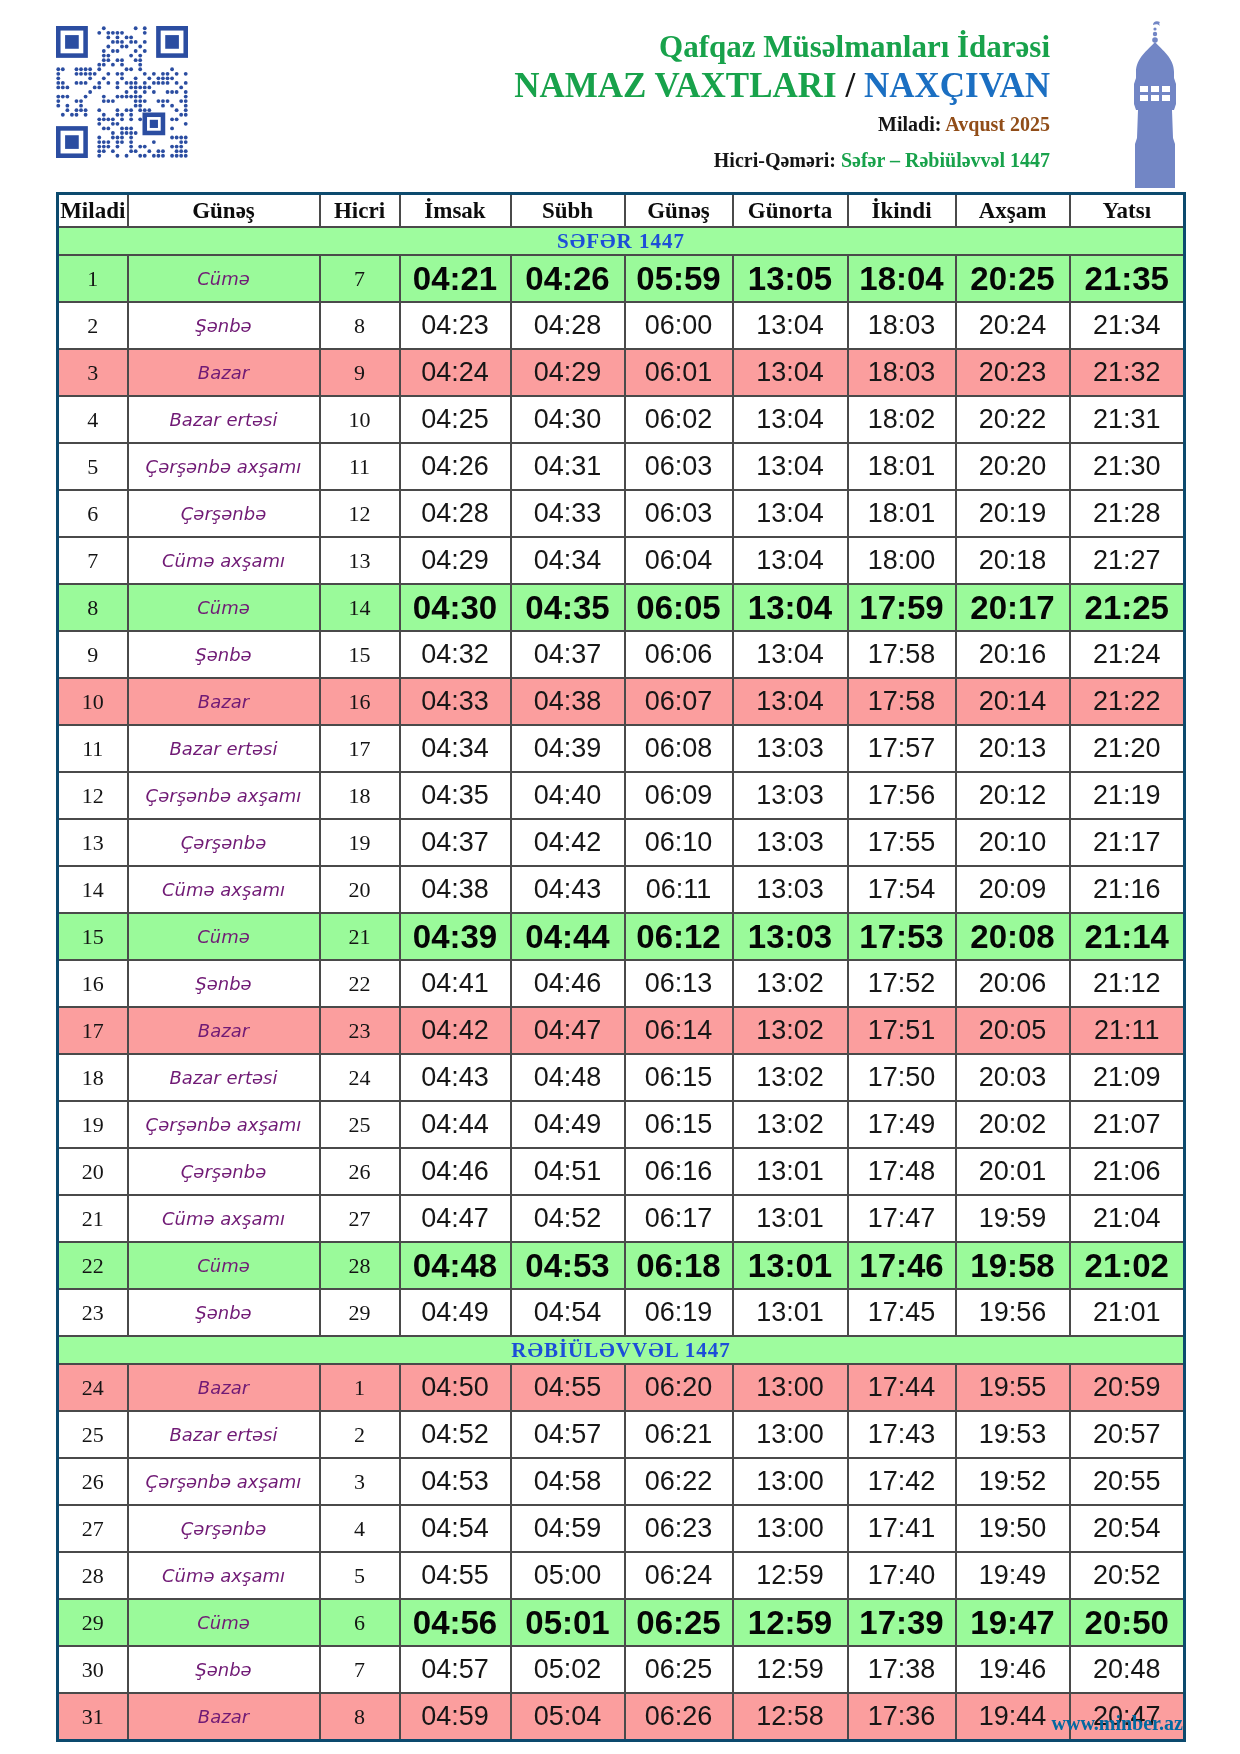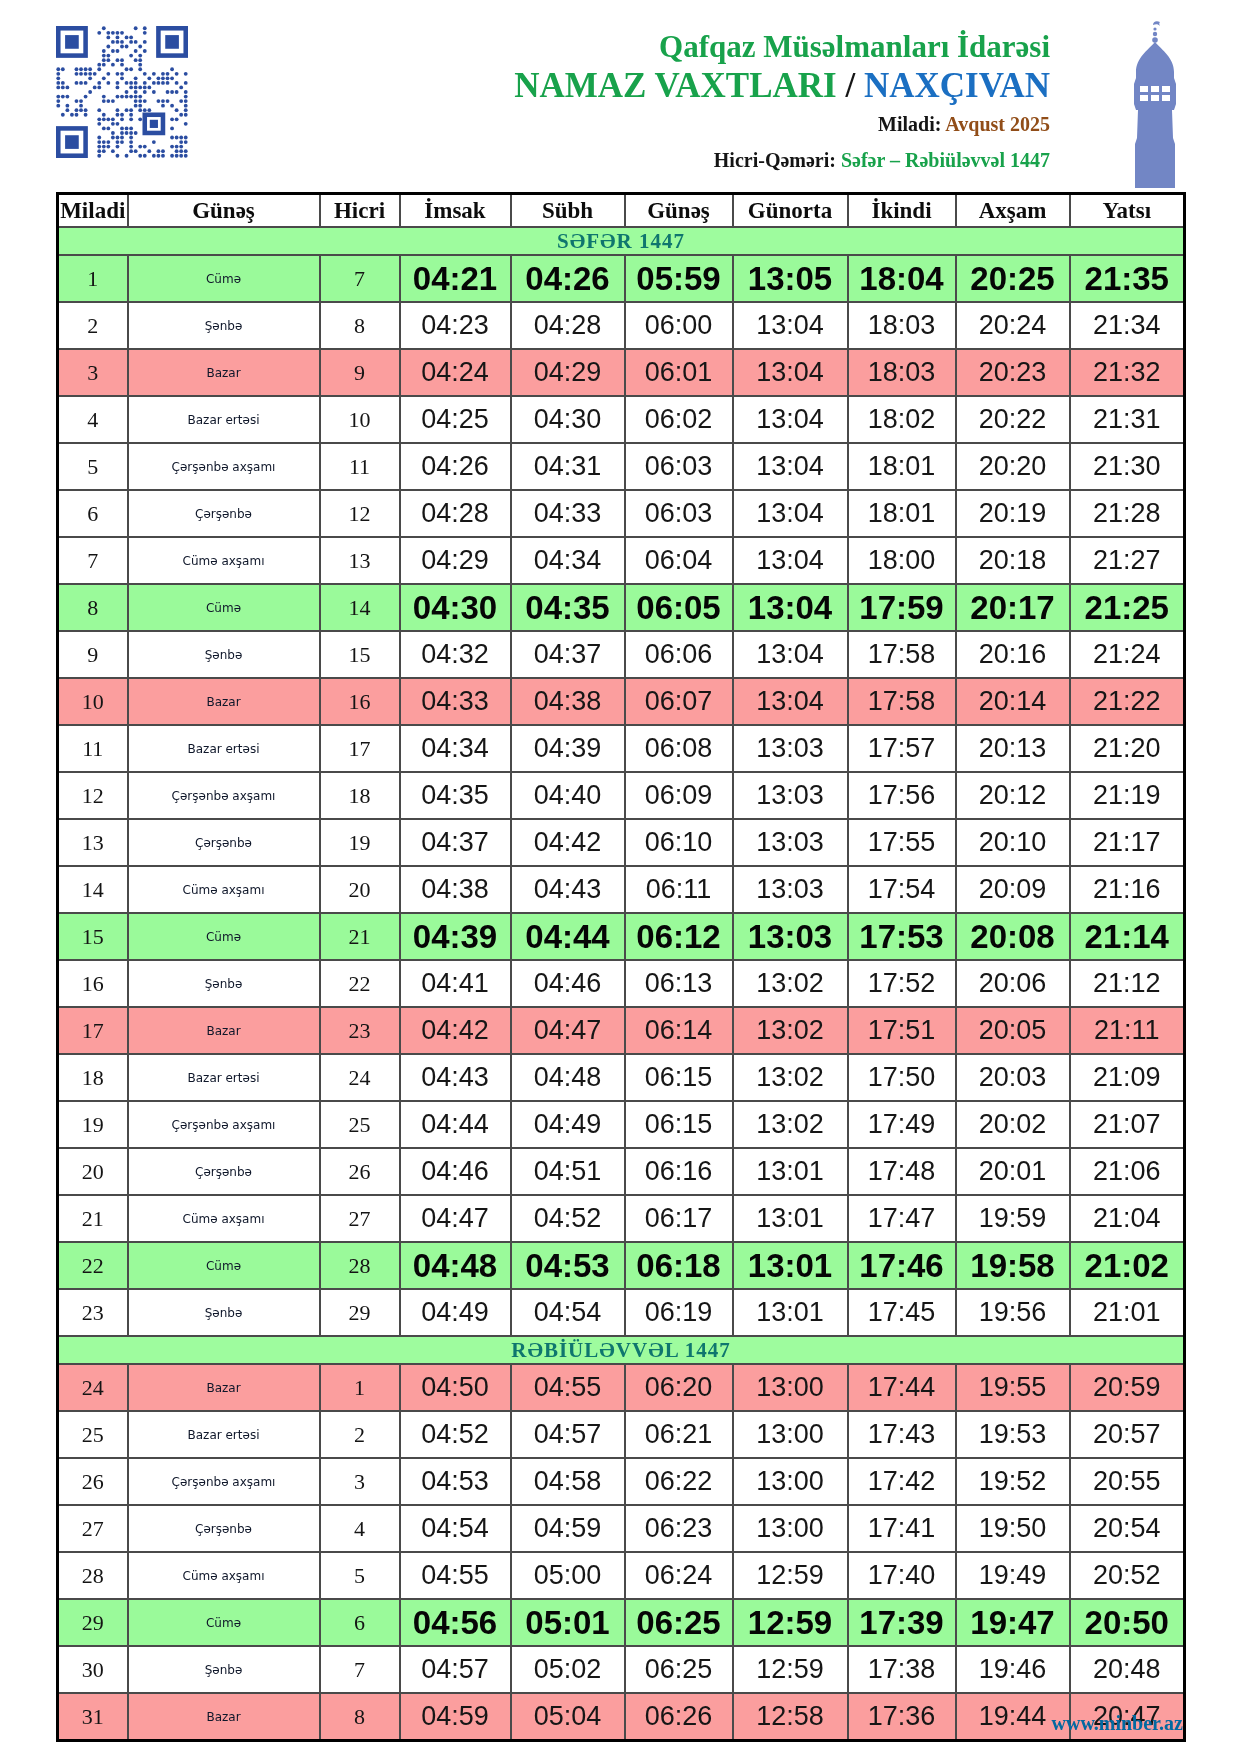--- a/index.html
+++ b/index.html
@@ -11,32 +11,32 @@
   .titles{position:absolute;left:190px;top:28px;width:860px;text-align:right;}
   .t-org{font-size:31px;font-weight:bold;line-height:38px;}
   .t-main{font-size:35px;font-weight:bold;line-height:40px;}
   .t-mil,.t-hij{font-size:20px;font-weight:bold;line-height:36px;}
   .c-green{color:#18a24b;}
   .c-blue{color:#1b6fc2;}
   .c-brown{color:#914d18;}
   .c-black{color:#151515;}
   
   table.prayer{position:absolute;left:56px;top:192px;width:1127px;border-collapse:collapse;
-       table-layout:fixed;border:3px solid #000000;}
+       table-layout:fixed;border:3px solid #0c4a6e;}
   table.prayer th{border:2px solid #4a4a4a;background:#fff;height:31px;
        font-family:"Liberation Serif",serif;font-weight:bold;font-size:23px;color:#0c0c0c;padding:0;}
   table.prayer td{border:2px solid #4a4a4a;text-align:center;vertical-align:middle;padding:0;}
   tr.section td{background:#9efc9e;height:26px;font-family:"Liberation Serif",serif;
-       font-weight:bold;font-size:21px;color:#0f766e;letter-spacing:1px;margin-top:17px;}
+       font-weight:bold;font-size:21px;color:#1d4ed8;letter-spacing:1px;margin-top:17px;}
   tr.day td{height:45px;}
   tr.bg-none{background:#ffffff;}
   tr.bg-green{background:#9afa9a;}
   tr.bg-pink{background:#fb9e9e;}
   td.miladi,td.hicri{font-family:"Liberation Serif",serif;font-size:22px;color:#141414;}
-  td.dayname{font-family:"DejaVu Sans",sans-serif;font-size:12px;color:#0f172a;}
+  td.dayname{font-family:"DejaVu Sans",sans-serif;font-size:18px;color:#701a75;font-style:italic;}
   td.time{font-family:"Liberation Sans",sans-serif;font-size:27px;color:#161616;font-weight:400;}
   tr.friday td.time{font-weight:bold;font-size:33px;color:#060606;}
   .footer{position:absolute;left:56px;top:1712px;width:1127px;text-align:right;
        font-family:"Liberation Serif",serif;font-weight:bold;font-size:20px;color:#0369a1;}
 </style>
 </head>
 <body>
 
 <div class="page">
 

